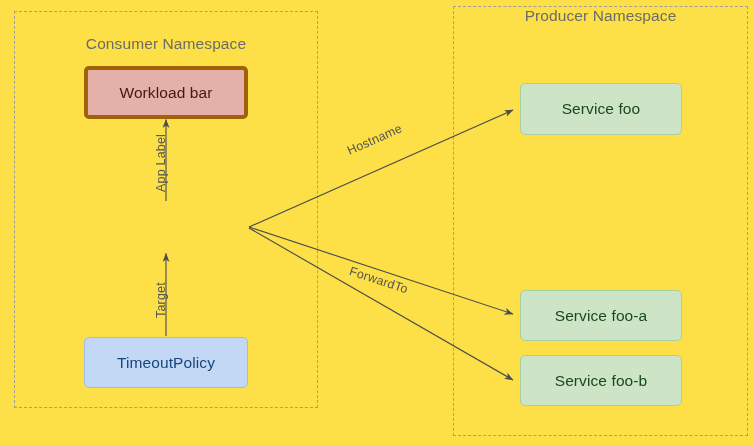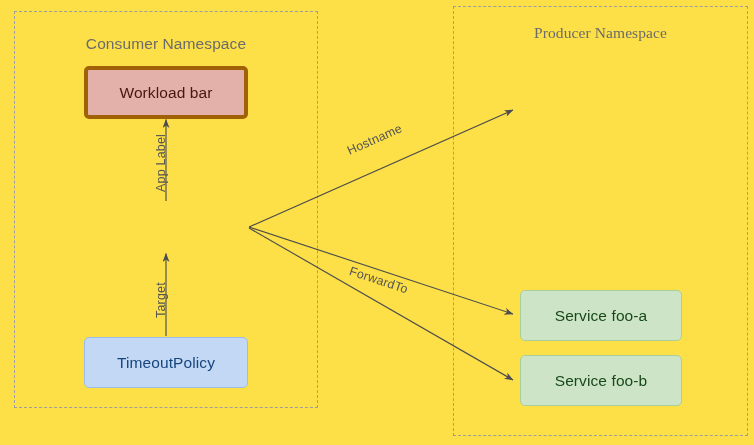--- a/index.html
+++ b/index.html
@@ -88,21 +88,21 @@
 </head>
 <body>
 
 <div id="canvas">
 
   <div class="ns-group" style="left:14px; top:11px; width:304px; height:397px;">
     <div class="ns-title" style="top:23px;">Consumer Namespace</div>
   </div>
 
   <div class="ns-group" style="left:453px; top:6px; width:295px; height:430px;">
-    <div class="ns-title" style="top:17px;font-family:Liberation Serif, serif;">Producer Namespace</div>
+    <div class="ns-title" style="top:0;">Producer Namespace</div>
   </div>
 
   <svg class="edges" viewBox="0 0 754 445" xmlns="http://www.w3.org/2000/svg">
     <defs>
       <marker id="arrowhead" markerWidth="9" markerHeight="7" refX="8.5" refY="3.5" orient="auto" markerUnits="userSpaceOnUse">
         <path d="M0,0 L9,3.5 L0,7 L2.4,3.5 Z" fill="#4d4d4d"></path>
       </marker>
     </defs>
 
     <line class="edge-line" x1="166" y1="201" x2="166" y2="119.5" marker-end="url(#arrowhead)"></line>
@@ -126,20 +126,23 @@
 
   <div class="node node-workload" style="left:84px; top:66px; width:164px; height:53px;">
     <span>Workload bar</span>
   </div>
 
 
   <div class="node node-policy" style="left:84px; top:337px; width:164px; height:51px;">
     <span>TimeoutPolicy</span>
   </div>
 
+  <div class="node node-service" style="left:520px; top:83px; width:162px; height:52px;">
+    <span>Service foo</span>
+  </div>
 
   <div class="node node-service" style="left:520px; top:355px; width:162px; height:51px;">
     <span>Service foo-b</span>
   </div>
 
   <div class="node node-service" style="left:520px; top:290px; width:162px; height:51px;">
     <span>Service foo-a</span>
   </div>
 
 </div>

